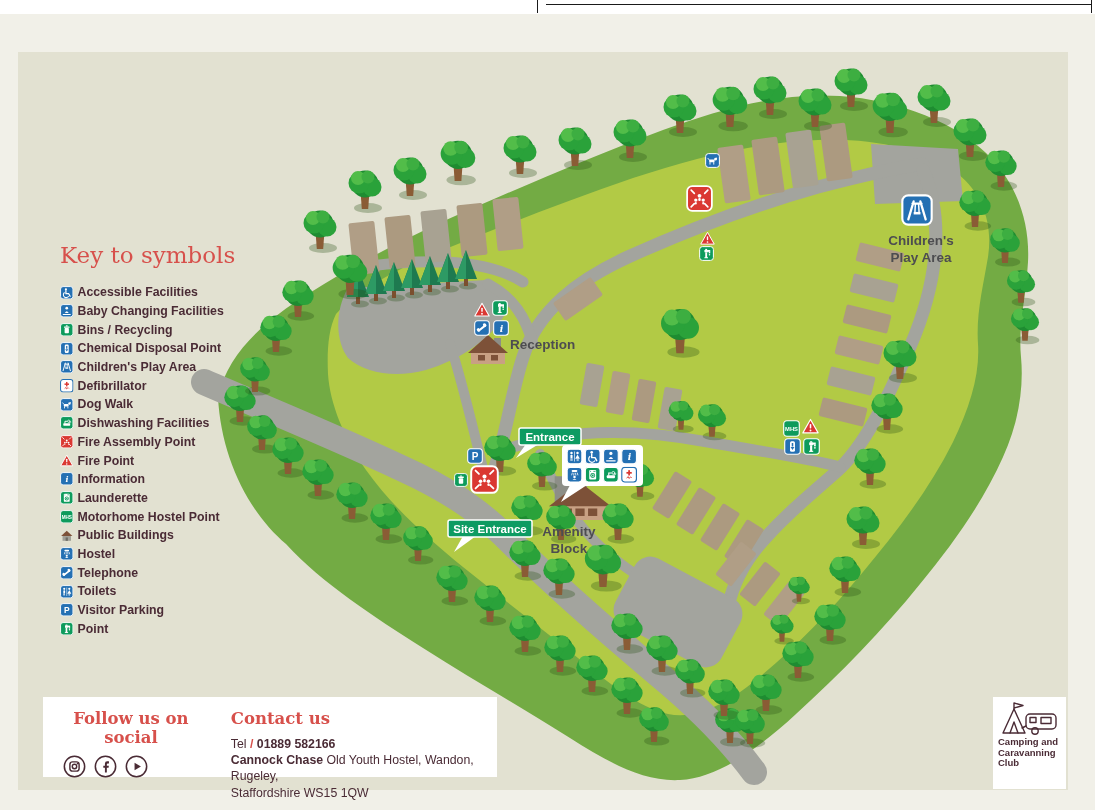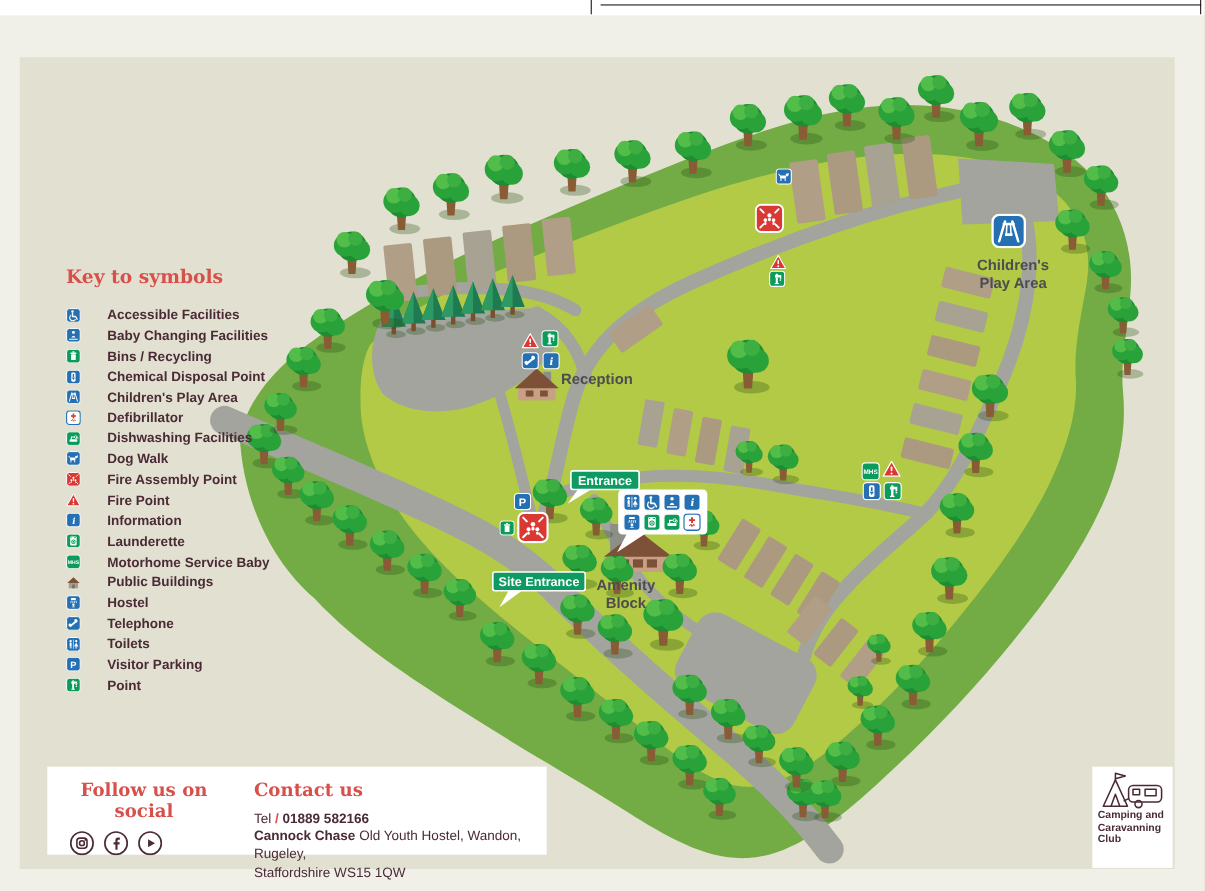--- a/index.html
+++ b/index.html
@@ -11,24 +11,24 @@
   body{width:1095px;height:810px;position:relative;overflow:hidden;
        background:var(--page);font-family:"Liberation Sans",sans-serif;}
   .topstrip{position:absolute;left:0;top:0;width:1095px;height:14px;background:#ffffff;}
   .crop{position:absolute;background:#1a1a1a;}
   .crop.v1{left:537px;top:0;width:1px;height:13px;}
   .crop.v2{left:1091px;top:0;width:1px;height:13px;}
   .crop.h1{left:546px;top:4px;width:546px;height:1px;}
   .panel{position:absolute;left:18px;top:52px;width:1050px;height:738px;background:var(--panel);}
   .panel svg.map{position:absolute;left:0;top:0;}
   .legend{position:absolute;left:42px;top:190px;width:230px;}
-  .legend h2{margin:0 0 15px 0;font-family:"DejaVu Serif",serif;font-weight:bold;
-             font-size:17px;color:var(--accent);}
+  .legend h2{margin:0 0 15px 0;font-family:"DejaVu Serif",serif;font-weight:normal;
+             font-size:23px;color:var(--accent);}
   .legend ul{list-style:none;margin:0;padding:0;}
-  .legend li{display:flex;align-items:center;gap:24px;height:18.7px;}
+  .legend li{display:flex;align-items:center;gap:4px;height:18.7px;}
   .legend li svg{width:13.5px;height:13.5px;flex:0 0 13.5px;}
   .legend li span{font-size:12.3px;font-weight:700;color:var(--maroon);white-space:nowrap;}
   .map-note{position:absolute;left:44px;top:661px;font-size:12.5px;font-style:italic;
             color:var(--maroon);}
   .footer-card{position:absolute;left:43px;top:697px;width:454px;height:80px;background:#ffffff;
                display:flex;padding:12px 0 0 20px;box-sizing:border-box;gap:32px;}
   .footer-card h3{margin:0 0 8px 0;font-family:"DejaVu Serif",serif;font-weight:bold;
                   font-size:16.5px;color:var(--accent);}
   .social{width:150px;text-align:center;}
   .social-icons{display:flex;gap:8px;color:var(--maroon);}
@@ -474,32 +474,32 @@
           <span>Children's Play Area</span>
         </li>
         <li>
           <svg viewBox="0 0 24 24">
             <use href="#ic-defibrillator"></use>
           </svg>
           <span>Defibrillator</span>
         </li>
         <li>
           <svg viewBox="0 0 24 24">
+            <use href="#ic-dog-walk"></use>
+          </svg>
+          <span>Dog Walk</span>
+        </li>
+        <li>
+          <svg viewBox="0 0 24 24">
             <use href="#ic-dishwashing"></use>
           </svg>
           <span>Dishwashing Facilities</span>
         </li>
         <li>
           <svg viewBox="0 0 24 24">
-            <use href="#ic-dog-walk"></use>
-          </svg>
-          <span>Dog Walk</span>
-        </li>
-        <li>
-          <svg viewBox="0 0 24 24">
             <use href="#ic-fire-assembly"></use>
           </svg>
           <span>Fire Assembly Point</span>
         </li>
         <li>
           <svg viewBox="0 0 24 24">
             <use href="#ic-fire-point"></use>
           </svg>
           <span>Fire Point</span>
         </li>
@@ -512,21 +512,21 @@
         <li>
           <svg viewBox="0 0 24 24">
             <use href="#ic-launderette"></use>
           </svg>
           <span>Launderette</span>
         </li>
         <li>
           <svg viewBox="0 0 24 24">
             <use href="#ic-motorhome-service-point"></use>
           </svg>
-          <span>Motorhome Service Baby</span>
+          <span>Motorhome Hostel Point</span>
         </li>
         <li>
           <svg viewBox="0 0 24 24">
             <use href="#ic-public-buildings"></use>
           </svg>
           <span>Public Buildings</span>
         </li>
         <li>
           <svg viewBox="0 0 24 24">
             <use href="#ic-showers"></use>

